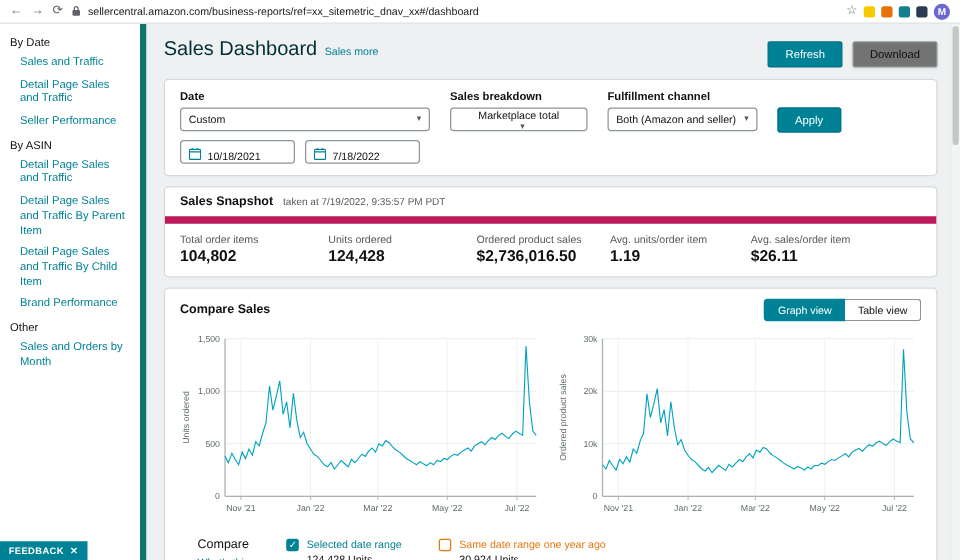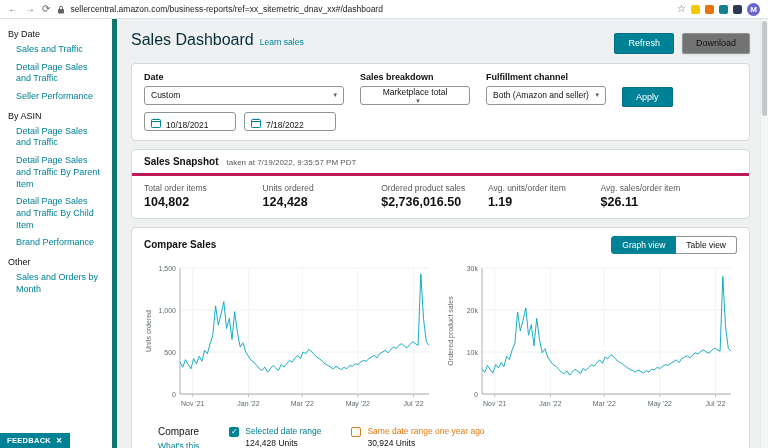--- a/index.html
+++ b/index.html
@@ -59,21 +59,21 @@
   .w-date{width:200px;}
   .w-break{width:110px;flex-direction:column;}
   .w-ful{width:120px;}
   .date-row{display:flex;gap:8px;margin-top:7px;}
   .date-input{width:92px;height:19px;border:1px solid #8d9696;border-radius:3px;background:#fff;
     display:flex;align-items:flex-end;gap:5px;padding:0 6px;font-size:8.5px;color:#0f1111;
     box-sizing:border-box;cursor:text;}
   .apply-col{padding-top:14px;}
   
   .snapshot-card{margin-bottom:8px;}
-  .snap-head{display:flex;align-items:baseline;gap:8px;padding:6px 12px;border-bottom:3px solid #be185d;}
+  .snap-head{display:flex;align-items:baseline;gap:8px;padding:6px 12px;border-bottom:6px solid #be185d;}
   .snap-title{font-size:10px;font-weight:bold;color:#0f1111;}
   .snap-taken{font-size:8px;color:#565959;}
   .metrics{display:flex;padding:7px 12px 9px;}
   .metric .mlabel{font-size:8.5px;color:#565959;}
   .metric .mvalue{font-size:12.5px;font-weight:bold;color:#0f1111;margin-top:2px;}
   .m1{flex:0 0 20%;} .m2{flex:0 0 20%;} .m3{flex:0 0 18%;} .m4{flex:0 0 19%;} .m5{flex:0 0 23%;}
   
   .compare-card{padding:8px 12px 8px;}
   .compare-head{display:flex;justify-content:space-between;align-items:center;}
   .compare-title{font-size:10px;font-weight:bold;color:#0f1111;}
@@ -143,21 +143,21 @@
 <div class="feedback">
   <span>FEEDBACK</span>
   <span>✕</span>
 </div>
 
 <div class="main">
 
   <div class="page-head">
     <div class="title-wrap">
       <span class="page-title">Sales Dashboard</span>
-      <span class="learn-more">Learn sales</span>
+      <span class="learn-more">Sales more</span>
     </div>
     <div class="head-actions">
       <span class="btn btn-primary">Refresh</span>
       <span class="btn btn-secondary">Download</span>
     </div>
   </div>
 
   <div class="card filter-card">
     <div>
       <div class="flabel">Date</div>

